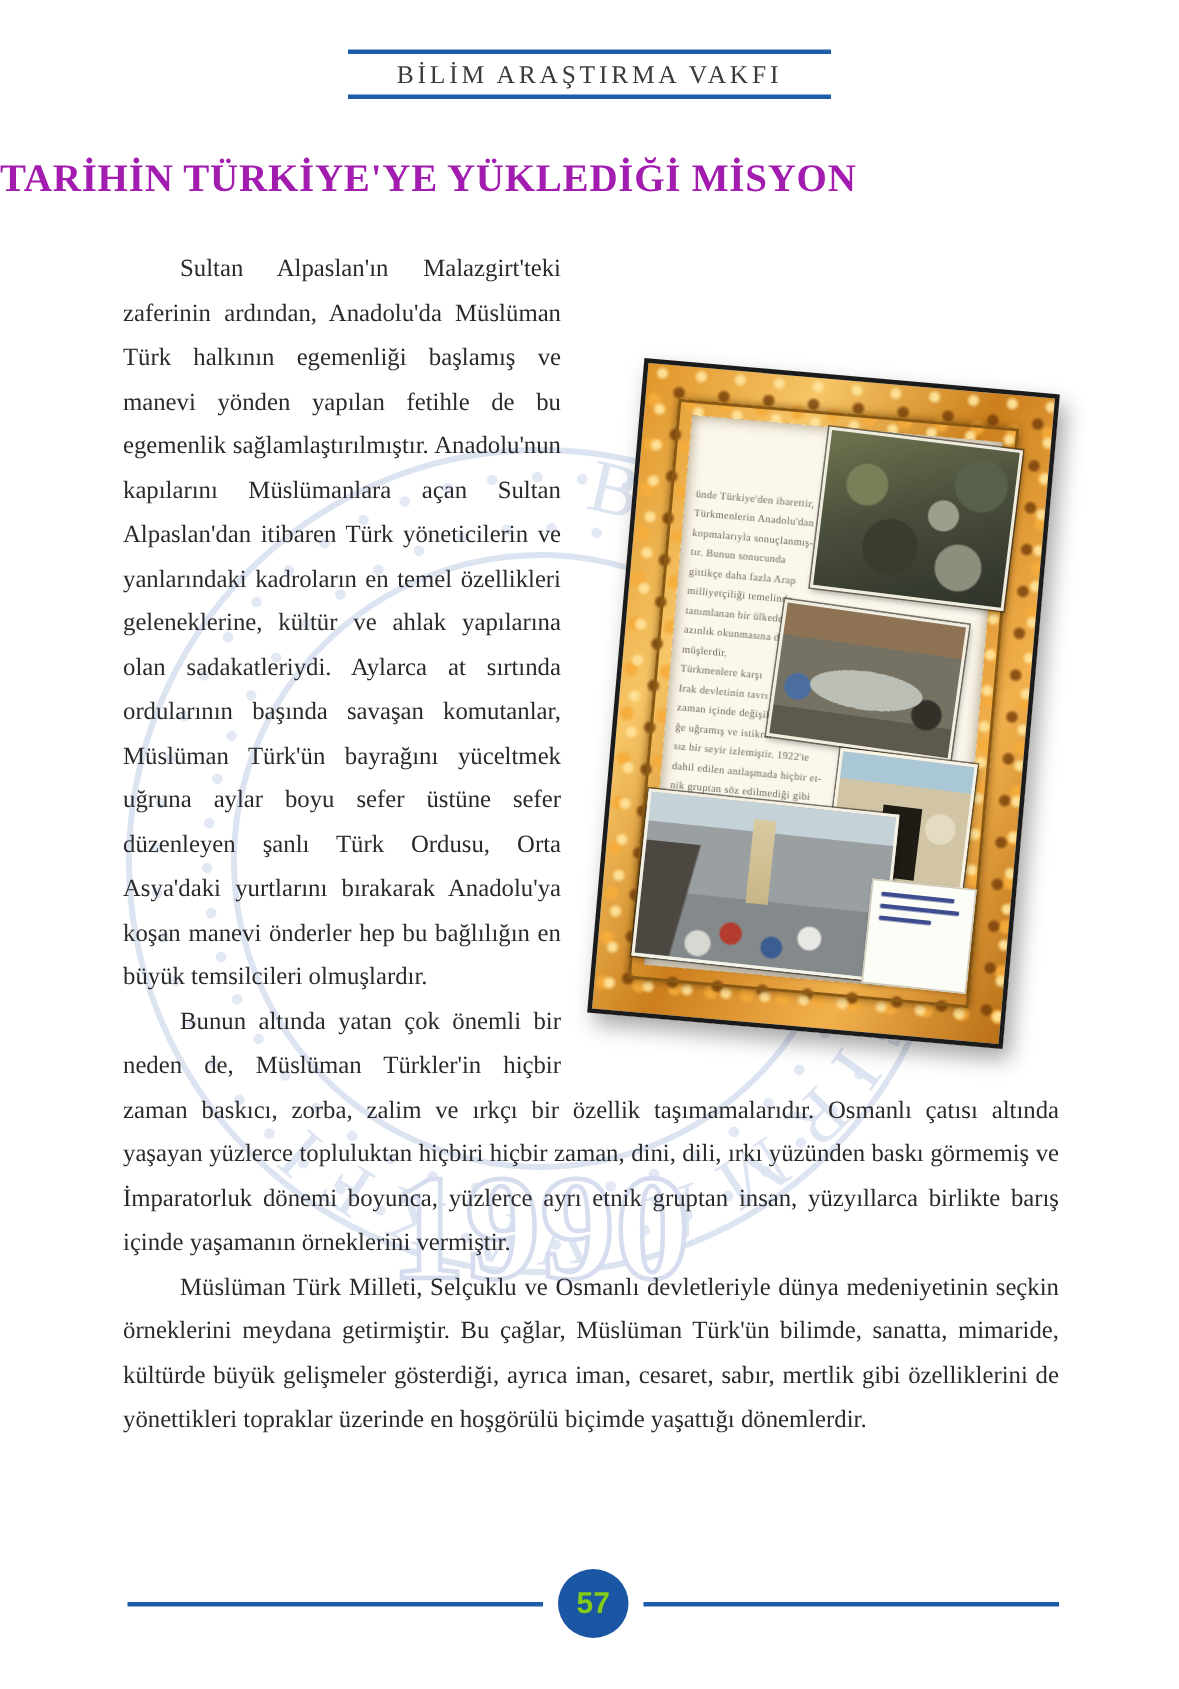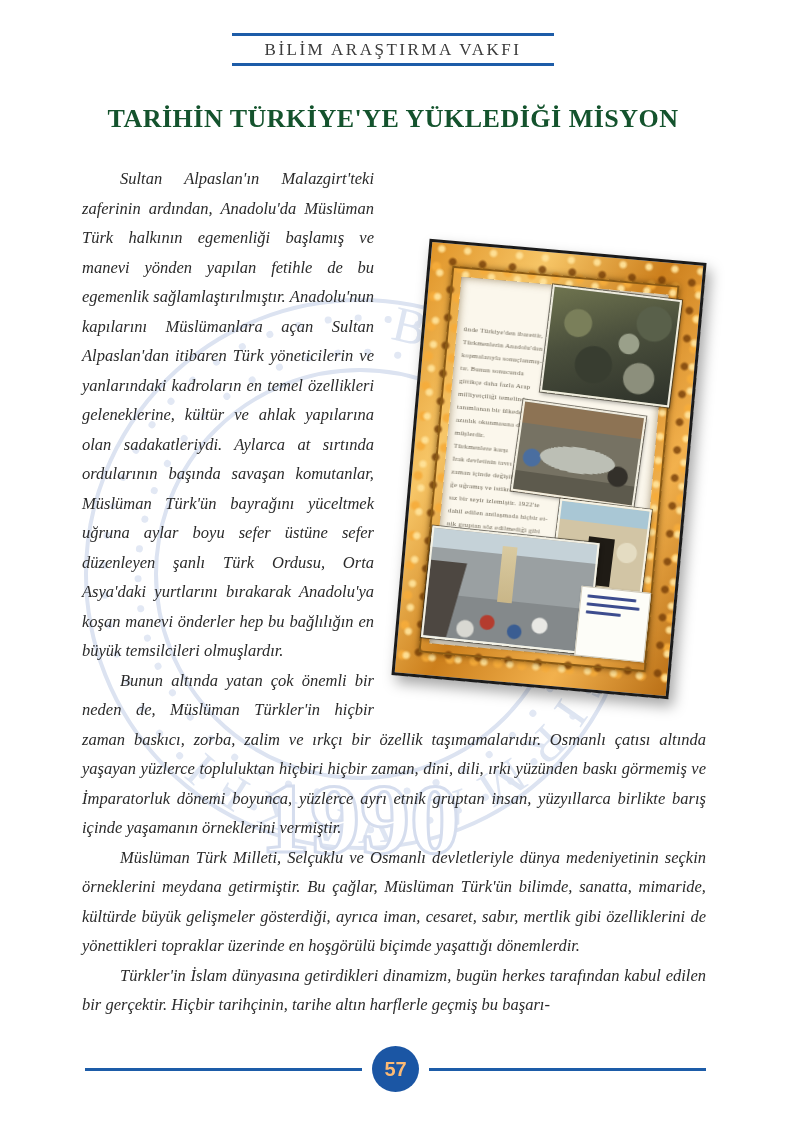--- a/index.html
+++ b/index.html
@@ -13,29 +13,29 @@
   .watermark { position:absolute; left:48px; top:244px; z-index:0; pointer-events:none; }
   
   .header { position:relative; z-index:1; width:322px; margin:33px auto 0 auto; text-align:center; }
   .header-rule { height:3px; background:#1d5ca8; }
   .header-org {
     padding:4px 0 3px 0; font-size:17px; letter-spacing:2.5px; color:#3b3b3b;
     font-family:"Liberation Serif","DejaVu Serif",serif;
   }
   
   .title {
-    position:relative; z-index:1; margin-top:38px; text-align:center;
-    font-size:26px; font-weight:bold; letter-spacing:.5px; color:#14532d;
+    position:relative; z-index:1; margin-top:38px; 
+    font-size:26px; font-weight:bold; letter-spacing:.5px; color:#a21caf;
   }
   
   .content {
     position:relative; z-index:1; margin:30px 80px 0 82px;
     font-size:16.5px; line-height:29.5px; text-align:justify; color:#2a2a2a;
   }
-  .content p { text-indent:38px; margin:0;font-style:italic; }
+  .content p { text-indent:38px; margin:0; }
   
   .frame-float { float:right; width:318px; height:474px; margin:72px 0 6px 14px; }
   .frame {
     position:relative; width:278px; height:438px; margin:14px 18px 0 auto;
     transform:rotate(5deg);
     border:3px solid #1b1b1b;
     background:
       radial-gradient(circle at 10px 6px, rgba(255,226,152,.95) 2px, rgba(255,226,152,0) 5px),
       radial-gradient(circle at 22px 18px, rgba(118,62,8,.8) 2.5px, rgba(118,62,8,0) 5px),
       radial-gradient(circle at 6px 24px, rgba(246,172,58,.9) 3px, rgba(246,172,58,0) 6px),
@@ -107,21 +107,21 @@
   .cap-bar:nth-child(1){ width:88%; } .cap-bar:nth-child(2){ width:94%; } .cap-bar:nth-child(3){ width:62%; }
   
   .footer {
     position:absolute; left:85px; right:80px; top:1046px; z-index:2;
     display:flex; align-items:center;
   }
   .footer-rule { flex:1; height:3px; background:#1d5ca8; }
   .page-badge {
     width:47px; height:46px; border-radius:50%; background:#1b56a4;
     margin:0 10px; display:flex; align-items:center; justify-content:center;
-    color:#fdba74; font-family:"Liberation Sans","DejaVu Sans",sans-serif;
+    color:#84cc16; font-family:"Liberation Sans","DejaVu Sans",sans-serif;
     font-weight:bold; font-size:20px;
   }
 </style>
 </head>
 <body>
 
 <div class="page">
 
   <svg class="watermark" width="624" height="650" viewBox="0 0 624 650">
     <defs>
@@ -183,21 +183,20 @@
             <div class="cap-bar"></div>
           </div>
 
         </div>
       </div>
     </div>
 
     <p>Sultan Alpaslan'ın Malazgirt'teki zaferinin ardından, Anadolu'da Müslüman Türk halkının egemenliği başlamış ve manevi yönden yapılan fetihle de bu egemenlik sağlamlaştırılmıştır. Anadolu'nun kapılarını Müslümanlara açan Sultan Alpaslan'dan itibaren Türk yöneticilerin ve yanlarındaki kadroların en temel özellikleri geleneklerine, kültür ve ahlak yapılarına olan sadakatleriydi. Aylarca at sırtında ordularının başında savaşan komutanlar, Müslüman Türk'ün bayrağını yüceltmek uğruna aylar boyu sefer üstüne sefer düzenleyen şanlı Türk Ordusu, Orta Asya'daki yurtlarını bırakarak Anadolu'ya koşan manevi önderler hep bu bağlılığın en büyük temsilcileri olmuşlardır.</p>
     <p>Bunun altında yatan çok önemli bir neden de, Müslüman Türkler'in hiçbir zaman baskıcı, zorba, zalim ve ırkçı bir özellik taşımamalarıdır. Osmanlı çatısı altında yaşayan yüzlerce topluluktan hiçbiri hiçbir zaman, dini, dili, ırkı yüzünden baskı görmemiş ve İmparatorluk dönemi boyunca, yüzlerce ayrı etnik gruptan insan, yüzyıllarca birlikte barış içinde yaşamanın örneklerini vermiştir.</p>
     <p>Müslüman Türk Milleti, Selçuklu ve Osmanlı devletleriyle dünya medeniyetinin seçkin örneklerini meydana getirmiştir. Bu çağlar, Müslüman Türk'ün bilimde, sanatta, mimaride, kültürde büyük gelişmeler gösterdiği, ayrıca iman, cesaret, sabır, mertlik gibi özelliklerini de yönettikleri topraklar üzerinde en hoşgörülü biçimde yaşattığı dönemlerdir.</p>
-    <p>Türkler'in İslam dünyasına getirdikleri dinamizm, bugün herkes tarafından kabul edilen bir gerçektir. Hiçbir tarihçinin, tarihe altın harflerle geçmiş bu başarı-</p>
   </div>
 
   <div class="footer">
     <div class="footer-rule"></div>
     <div class="page-badge">57</div>
     <div class="footer-rule"></div>
   </div>
 
 </div>
 

